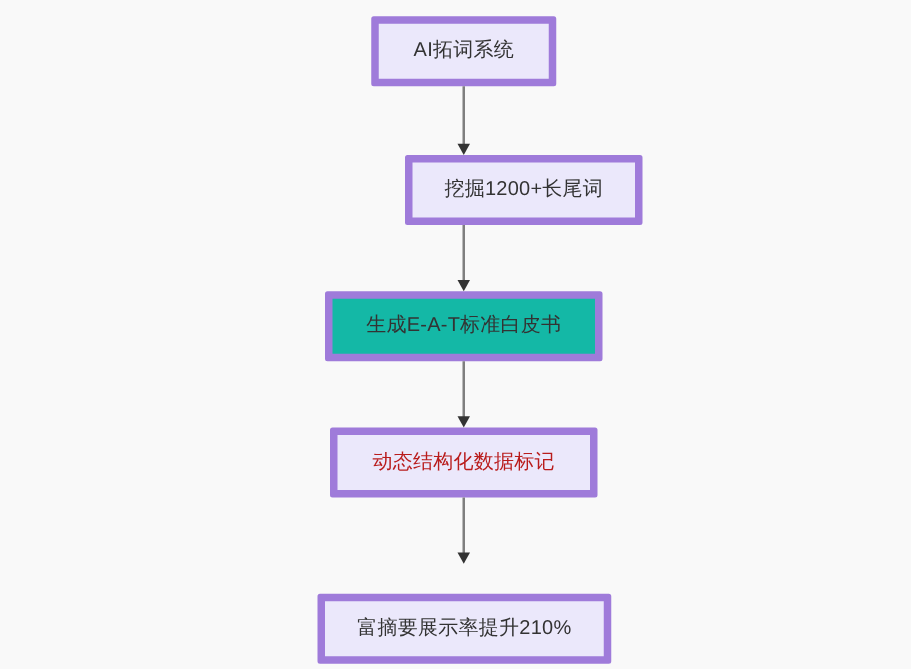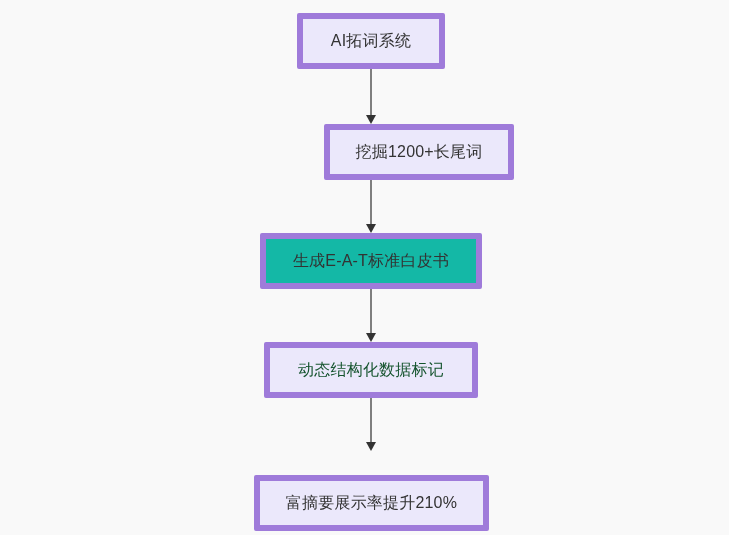--- a/index.html
+++ b/index.html
@@ -67,21 +67,21 @@
   </div>
 
   <div class="node" style="left: 276px; top: 124px; width: 190px; height: 56px; background: rgb(235, 232, 251); border-color: rgb(159, 123, 218); color: rgb(51, 51, 51); margin-left: 48px;">
     <span class="node-label">挖掘1200+长尾词</span>
   </div>
 
   <div class="node" style="left: 260px; top: 233px; width: 222px; height: 56px; background: #14b8a6; border-color: rgb(159, 123, 218); color: rgb(51, 51, 51);">
     <span class="node-label">生成E-A-T标准白皮书</span>
   </div>
 
-  <div class="node" style="left: 264px; top: 342px; width: 214px; height: 56px; background: rgb(235, 232, 251); border-color: rgb(159, 123, 218); color: #14532d;">
+  <div class="node" style="left: 264px; top: 342px; width: 214px; height: 56px; background: rgb(235, 232, 251); border-color: rgb(159, 123, 218); color: #b91c1c;">
     <span class="node-label">动态结构化数据标记</span>
   </div>
 
   <div class="node" style="left: 254px; top: 451px; width: 235px; height: 56px; background: rgb(235, 232, 251); border-color: rgb(159, 123, 218); color: rgb(51, 51, 51); margin-top: 24px;">
     <span class="node-label">富摘要展示率提升210%</span>
   </div>
 
   <div class="edge" style="left: 370px; top: 69px; width: 2px; height: 55px;">
     <div class="edge-line" style="height: 47px; background: rgb(127, 127, 127);"></div>
     <div class="edge-head" style="top: 46px; border-top-color: rgb(51, 51, 51);"></div>

